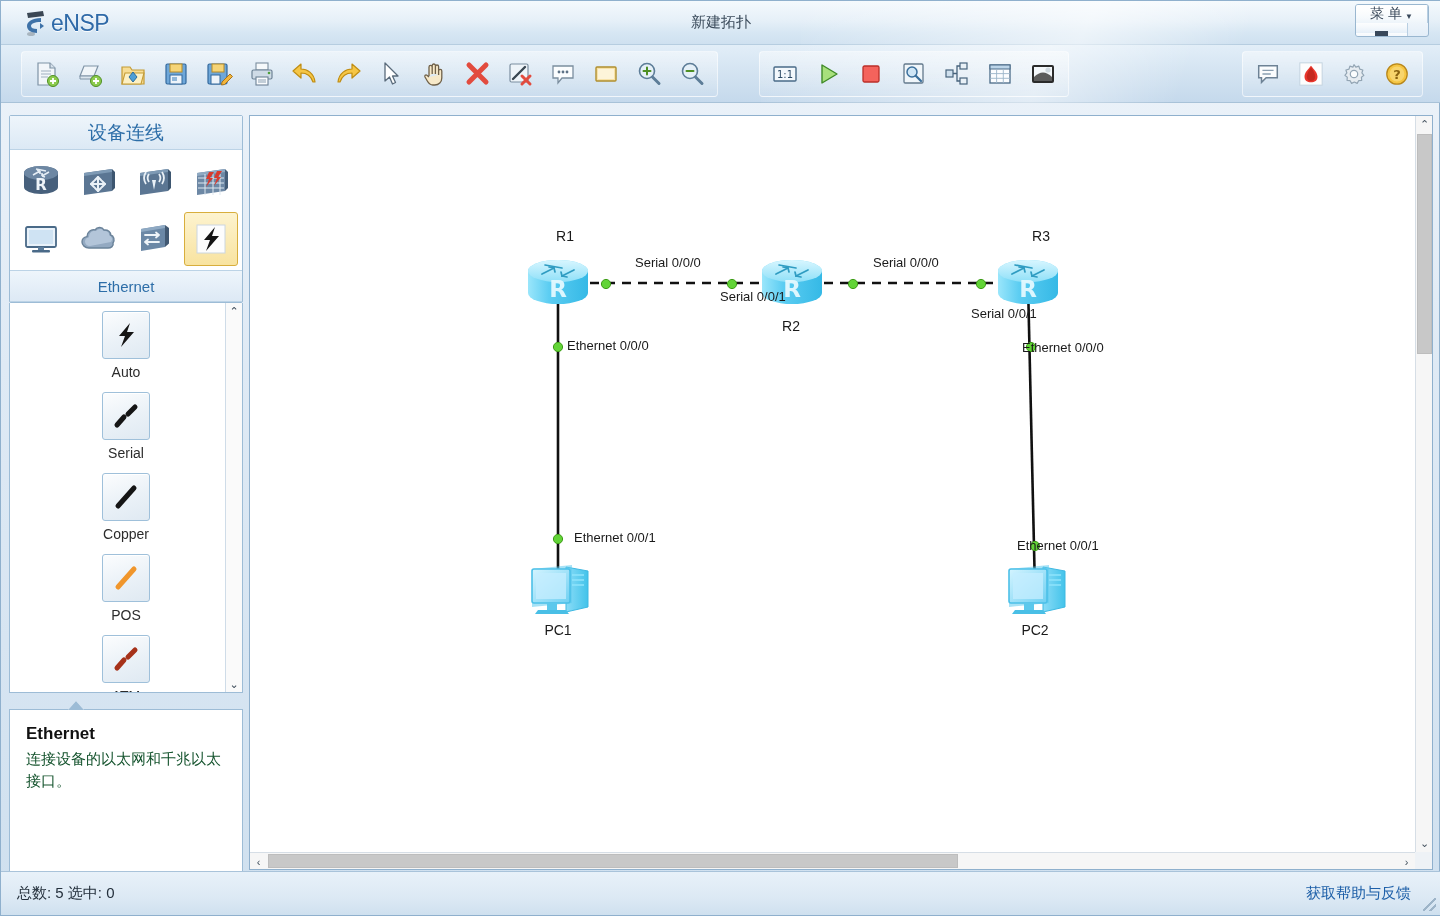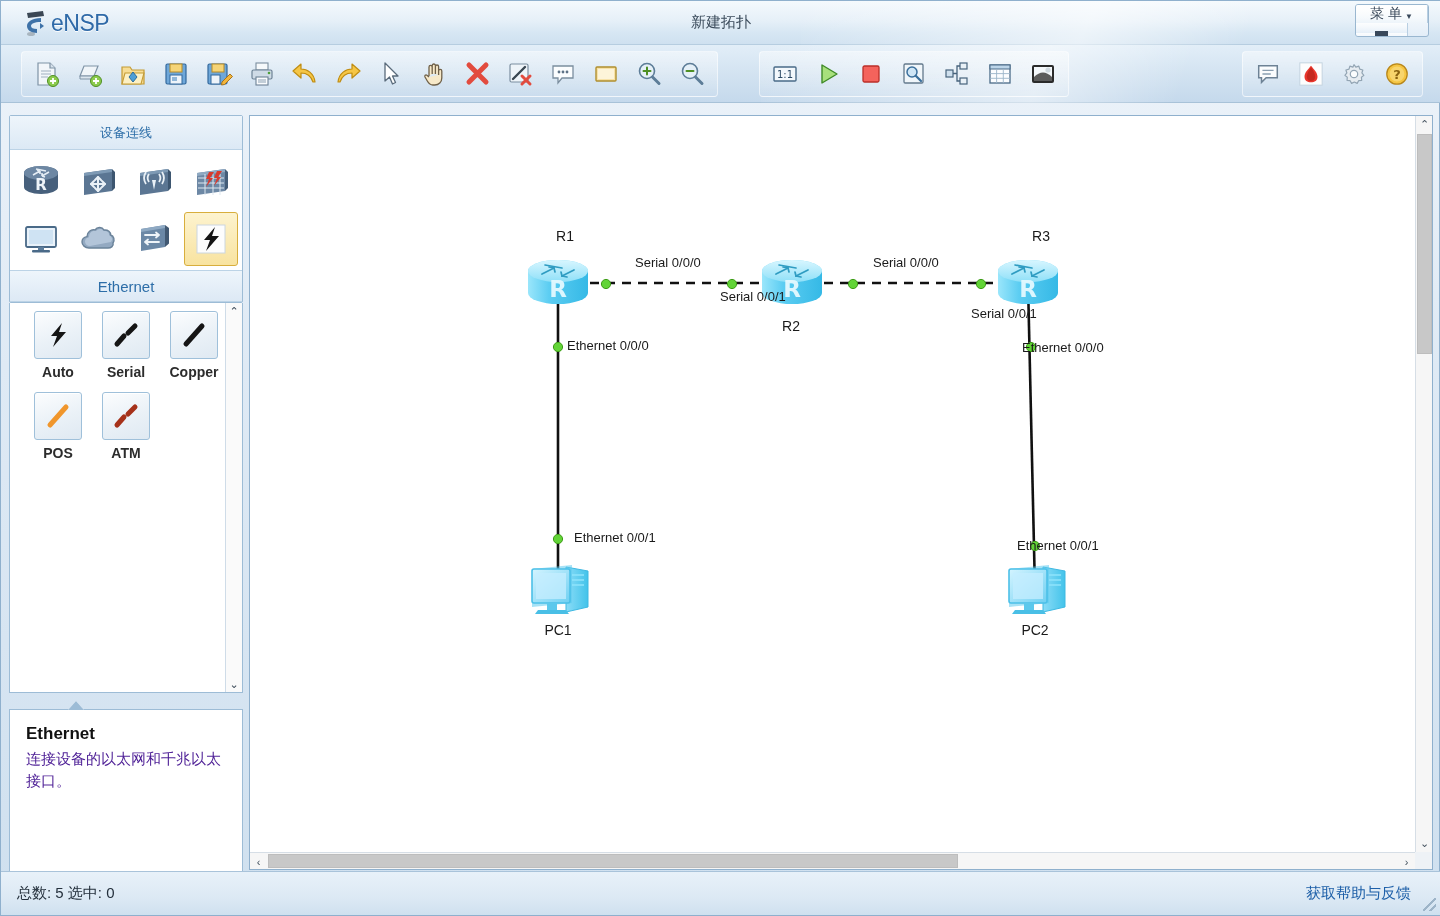--- a/index.html
+++ b/index.html
@@ -88,21 +88,21 @@
     border-radius:3px; cursor:pointer; border:1px solid transparent;text-decoration:underline;
   }
 
   
   .leftpanel { position:absolute; left:8px; top:114px; width:234px; height:755px; }
   .panel-box {
     background:#fff; border:1px solid #9dbcd6; border-radius:2px;
   }
   .panel-head {
     height:34px; display:flex; align-items:center; justify-content:center;
-    font-size:13px; color:#2d6ea8;
+    font-size:19px; color:#2d6ea8;
     background: linear-gradient(180deg,#eef5fb,#dce9f5);
     border-bottom:1px solid #bcd3e6;
     font-family:Liberation Serif, serif;
   }
   .dev-grid {
     display:grid; grid-template-columns:repeat(4,1fr);
     padding:6px 4px 4px 4px; gap:2px; background:#fff;
   }
   .dev-cell {
     height:54px; display:flex; align-items:center; justify-content:center;
@@ -116,22 +116,22 @@
     height:32px; display:flex; align-items:center; justify-content:center;
     font-size:15px; color:#2d6ea8;
     background: linear-gradient(180deg,#eef5fb,#dde9f5);
     border-top:1px solid #bcd3e6; border-bottom:1px solid #bcd3e6;
   }
   .cable-area {
     position:relative; height:390px; background:#fff; overflow:hidden;
     border:1px solid #9dbcd6; border-top:none;
   }
   .cable-grid {
-    display:grid; grid-template-columns:repeat(3,1fr);
-    padding:8px 14px 0 14px; row-gap:4px;font-weight:bold;
+    display:grid; grid-template-columns:repeat(1,1fr);
+    padding:8px 14px 0 14px; row-gap:4px;
   }
   .cable-cell { display:flex; flex-direction:column; align-items:center; cursor:pointer; }
   .cable-icon {
     width:48px; height:48px; border:1px solid #9fc0da; border-radius:3px;
     background: linear-gradient(160deg,#fcfdfe 0%,#eaf1f7 55%,#dfe9f2 100%);
     box-shadow: inset 0 1px 0 #fff;
     display:flex; align-items:center; justify-content:center;
   }
   .cable-label { font-size:14px; color:#2c2c2c; margin-top:5px; margin-bottom:8px; }
   .vscroll-mini {
@@ -147,21 +147,21 @@
   .desc-tip {
     position:absolute; left:58px; top:-9px; width:16px; height:9px;
     background:#fff; clip-path: polygon(50% 0, 100% 100%, 0 100%);
     border:none;
   }
   .desc-tip::before{
     content:''; position:absolute; left:-1px; top:-1px; width:18px; height:10px;
     background:#9dbcd6; clip-path: polygon(50% 0, 100% 100%, 0 100%); z-index:-1;
   }
   .desc-title { font-size:17px; font-weight:bold; color:#111; padding:14px 0 4px 16px; }
-  .desc-body { font-size:15px; color:#4c1d95; padding:0 16px; line-height:1.45; }
+  .desc-body { font-size:15px; color:#14532d; padding:0 16px; line-height:1.45; }
 
   
   .canvas-wrap {
     position:absolute; left:248px; top:114px; width:1184px; height:755px;
     background:#fff; border:1px solid #8fb0cd;
   }
   .canvas { position:absolute; left:0; top:0; right:17px; bottom:17px; overflow:hidden; background:#fff; }
   .vscroll {
     position:absolute; right:0; top:0; width:17px; bottom:17px;
     background:#f6f6f6; border-left:1px solid #d6dee6;

